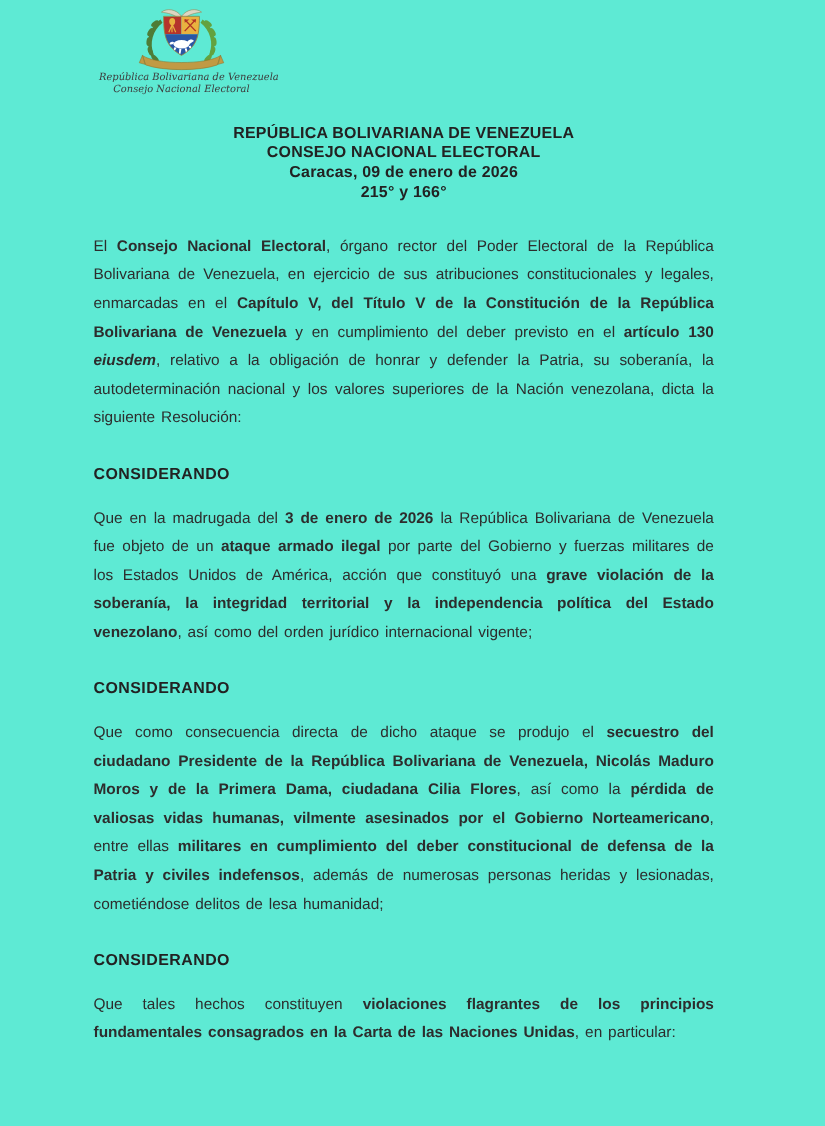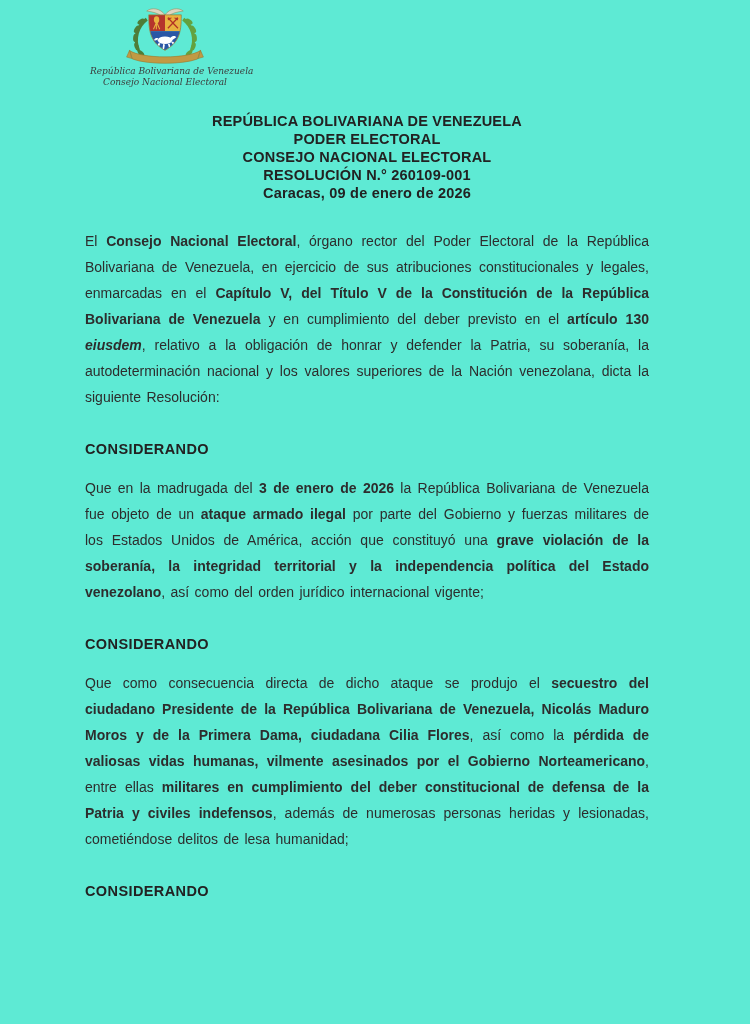--- a/index.html
+++ b/index.html
@@ -126,29 +126,29 @@
         <path d="M87,47 l3,7 -5.5,1.5 z" stroke="#8f7026" stroke-width="0.5"></path>
       </g>
     </svg>
     <div class="org-line">República Bolivariana de Venezuela</div>
     <div class="org-line">Consejo Nacional Electoral</div>
   </div>
 
   <div class="content">
     <div class="title-block">
       <div>REPÚBLICA BOLIVARIANA DE VENEZUELA</div>
-      <div>PODER ELECTORAL</div>
       <div>CONSEJO NACIONAL ELECTORAL</div>
-      <div>RESOLUCIÓN N.° 260109-001</div>
       <div>Caracas, 09 de enero de 2026</div>
+      <div>215° y 166°</div>
     </div>
 
     <div>
         <p class="para"><span>El </span><span class="b">Consejo Nacional Electoral</span><span>, órgano rector del Poder Electoral de la República Bolivariana de Venezuela, en ejercicio de sus atribuciones constitucionales y legales, enmarcadas en el </span><span class="b">Capítulo V, del Título V de la Constitución de la República Bolivariana de Venezuela</span><span> y en cumplimiento del deber previsto en el </span><span class="b">artículo 130 </span><span class="b i">eiusdem</span><span>, relativo a la obligación de honrar y defender la Patria, su soberanía, la autodeterminación nacional y los valores superiores de la Nación venezolana, dicta la siguiente Resolución:</span></p>
         <div class="considerando"><span>CONSIDERANDO</span></div>
         <p class="para"><span>Que en la madrugada del </span><span class="b">3 de enero de 2026</span><span> la República Bolivariana de Venezuela fue objeto de un </span><span class="b">ataque armado ilegal</span><span> por parte del Gobierno y fuerzas militares de los Estados Unidos de América, acción que constituyó una </span><span class="b">grave violación de la soberanía, la integridad territorial y la independencia política del Estado venezolano</span><span>, así como del orden jurídico internacional vigente;</span></p>
         <div class="considerando"><span>CONSIDERANDO</span></div>
         <p class="para"><span>Que como consecuencia directa de dicho ataque se produjo el </span><span class="b">secuestro del ciudadano Presidente de la República Bolivariana de Venezuela, Nicolás Maduro Moros y de la Primera Dama, ciudadana Cilia Flores</span><span>, así como la </span><span class="b">pérdida de valiosas vidas humanas, vilmente asesinados por el Gobierno Norteamericano</span><span>, entre ellas </span><span class="b">militares en cumplimiento del deber constitucional de defensa de la Patria y civiles indefensos</span><span>, además de numerosas personas heridas y lesionadas, cometiéndose delitos de lesa humanidad;</span></p>
         <div class="considerando"><span>CONSIDERANDO</span></div>
+        <p class="para"><span>Que tales hechos constituyen </span><span class="b">violaciones flagrantes de los principios fundamentales consagrados en la Carta de las Naciones Unidas</span><span>, en particular:</span></p>
       </div>
   </div>
 
 </div>
 
 </body></html>

